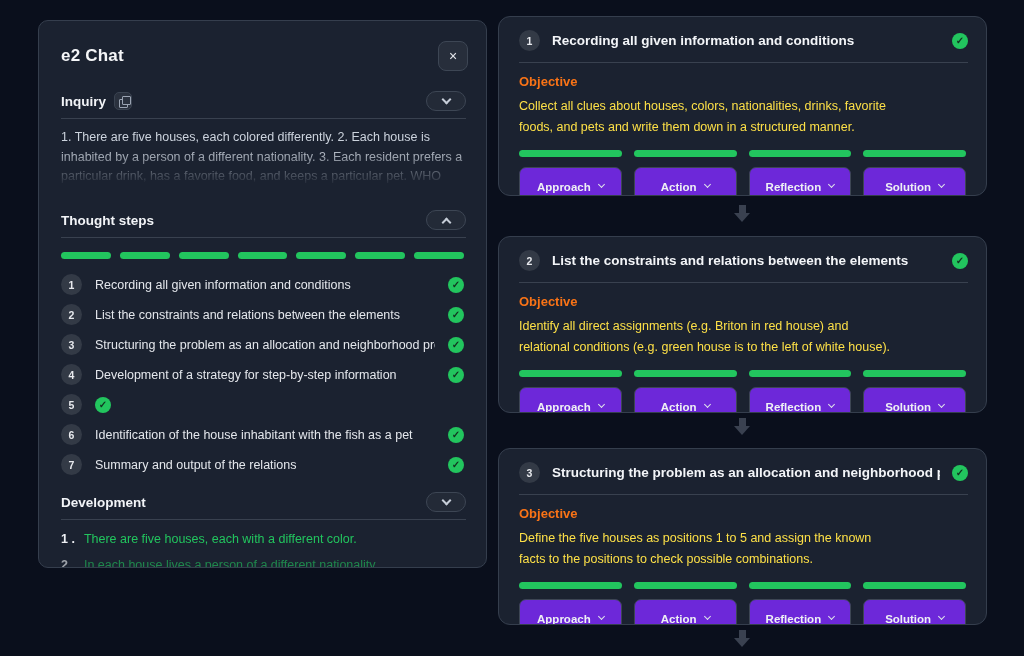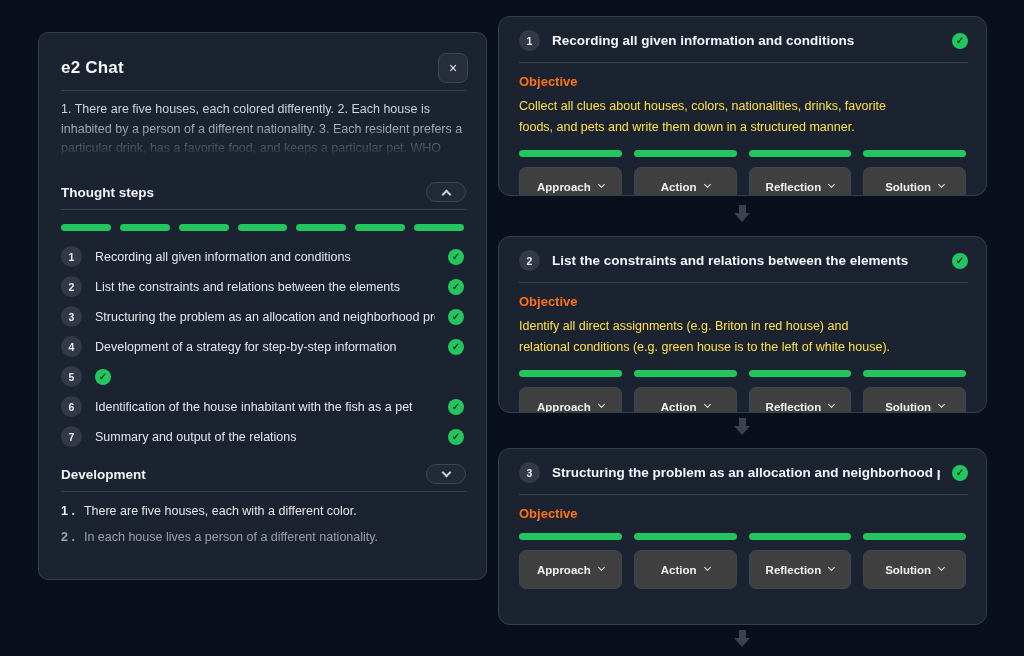--- a/index.html
+++ b/index.html
@@ -1,21 +1,21 @@
 <!DOCTYPE html>
 <html><head>
 <meta charset="utf-8">
 <style>
   * { margin:0; padding:0; box-sizing:border-box; }
   html,body { width:1024px; height:656px; background:#0a0f1c; overflow:hidden;
     font-family:"Liberation Sans", sans-serif; }
   .stage { position:relative; width:1024px; height:656px; }
 
   
-  .panel { position:absolute; left:38px; top:32px; width:449px; height:548px;
+  .panel { position:absolute; left:38px; top:20px; width:449px; height:548px;
     background:#1b2230; border:1px solid #353e4d; border-radius:10px; overflow:hidden; }
   .panel-title-row { display:flex; align-items:center; justify-content:space-between;
     padding:20px 18px 0 22px; }
   .panel-title { font-size:17px; font-weight:bold; color:#f5f6f8; letter-spacing:.2px; }
   .icon-btn { width:30px; height:30px; background:#272e3b; border:1px solid #3d4654;
     border-radius:8px; color:#e5e7eb; font-size:14px; display:flex; align-items:center;
     justify-content:center; cursor:pointer; }
 
   .section-head { display:flex; align-items:center; justify-content:space-between;
     padding:0 20px 0 22px; margin-top:20px; }
@@ -51,37 +51,37 @@
     font-size:10.5px; font-weight:bold; display:flex; align-items:center; justify-content:center;
     flex:0 0 21px; }
   .step-label { flex:1; font-size:12.5px; color:#e4e7ec; white-space:nowrap; overflow:hidden; }
   .check-circle { width:16px; height:16px; border-radius:50%; background:#22c55e; color:#123220;
     font-size:10px; font-weight:bold; display:flex; align-items:center; justify-content:center;
     flex:0 0 16px; }
 
   .constraints { margin:11px 22px 0; }
   .constraint-row { display:flex; gap:9px; font-size:12.5px; margin-bottom:9px; line-height:17px; }
   .constraint-marker { font-weight:bold; color:#eef0f4; white-space:nowrap; }
-  .constraint-text { color:#e5e5e5; }
+  .constraint-text { color:#22c55e; }
   .constraint-row.dim .constraint-marker, .constraint-row.dim .constraint-text { opacity:.62; }
 
   
   .card { position:absolute; left:498px; width:489px; background:#1b2230;
     border:1px solid #353e4d; border-radius:12px; overflow:hidden; }
   .card-head { display:flex; align-items:center; gap:12px; padding:13px 18px 11px 20px; }
   .card-title { flex:1; font-size:13.5px; font-weight:bold; color:#f3f5f8; white-space:nowrap;
     overflow:hidden; }
   .card-divider { border-top:1px solid #39414f; margin:0 18px 0 20px; }
   .card-body { padding:11px 20px 14px; }
   .objective-label { font-size:13px; font-weight:bold; color:#f97316; }
   .objective-text { margin-top:7px; max-width:382px; font-size:12.5px; line-height:21px;
     color:#fde047; }
   .card .bars { margin:12px 0 0; gap:12px; }
   .btn-row { display:flex; gap:12px; margin-top:10px; }
-  .dd-btn { flex:1; height:39px; background:#404040; border:1px solid #3d4654; border-radius:7px;
+  .dd-btn { flex:1; height:39px; background:#6d28d9; border:1px solid #3d4654; border-radius:7px;
     color:#eef0f4; font-size:11.5px; font-weight:bold; display:flex; align-items:center;
     justify-content:center; gap:8px; cursor:pointer; font-family:"Liberation Sans", sans-serif; }
   .dd-btn .chev { width:5px; height:5px; border-width:1.6px; border-color:#dfe3ea; }
 
   .flow-arrow { position:absolute; left:734px; width:17px; text-align:center; }
   .flow-arrow .stem { width:7px; height:8px; background:#3a4150; margin:0 auto; }
   .flow-arrow .head { width:0; height:0; border-left:8.5px solid transparent;
     border-right:8.5px solid transparent; border-top:9px solid #3a4150; }
 </style>
 </head>
@@ -90,20 +90,29 @@
 <div class="stage">
 
   <section class="panel">
     <div class="panel-title-row">
       <div class="panel-title">e2 Chat</div>
       <div class="icon-btn">
         <span>×</span>
       </div>
     </div>
 
+    <div class="section-head">
+      <div class="label-wrap">
+        <span class="section-label">Inquiry</span>
+        <span class="copy-btn"></span>
+      </div>
+      <div class="pill-btn">
+        <span class="chev down"></span>
+      </div>
+    </div>
     <div class="divider"></div>
     <div class="inquiry-text-wrap">
       <div class="inquiry-text">1. There are five houses, each colored differently. 2. Each house is inhabited by a person of a different nationality. 3. Each resident prefers a particular drink, has a favorite food, and keeps a particular pet. WHO OWNS THE FISH? Clues: The Brit lives in the red house. The Swede keeps a dog. The Dane likes to drink tea. The green house is to the left of the white house. The</div>
     </div>
 
     <div class="section-head">
       <span class="section-label">Thought steps</span>
       <div class="pill-btn">
         <span class="chev up"></span>
       </div>
@@ -261,20 +270,21 @@
 
   <section class="card" style="top:448px; height:177px;">
     <div class="card-head">
       <span class="num-badge">3</span>
       <span class="card-title">Structuring the problem as an allocation and neighborhood problem</span>
       <span class="check-circle">✓</span>
     </div>
     <div class="card-divider"></div>
     <div class="card-body">
       <div class="objective-label">Objective</div>
+      <div class="objective-text">Define the five houses as positions 1 to 5 and assign the known facts to the positions to check possible combinations.</div>
       <div class="bars">
         <div class="bar-seg"></div>
         <div class="bar-seg"></div>
         <div class="bar-seg"></div>
         <div class="bar-seg"></div>
       </div>
       <div class="btn-row">
         <button class="dd-btn">
             <span>Approach</span>
             <span class="chev down"></span>

